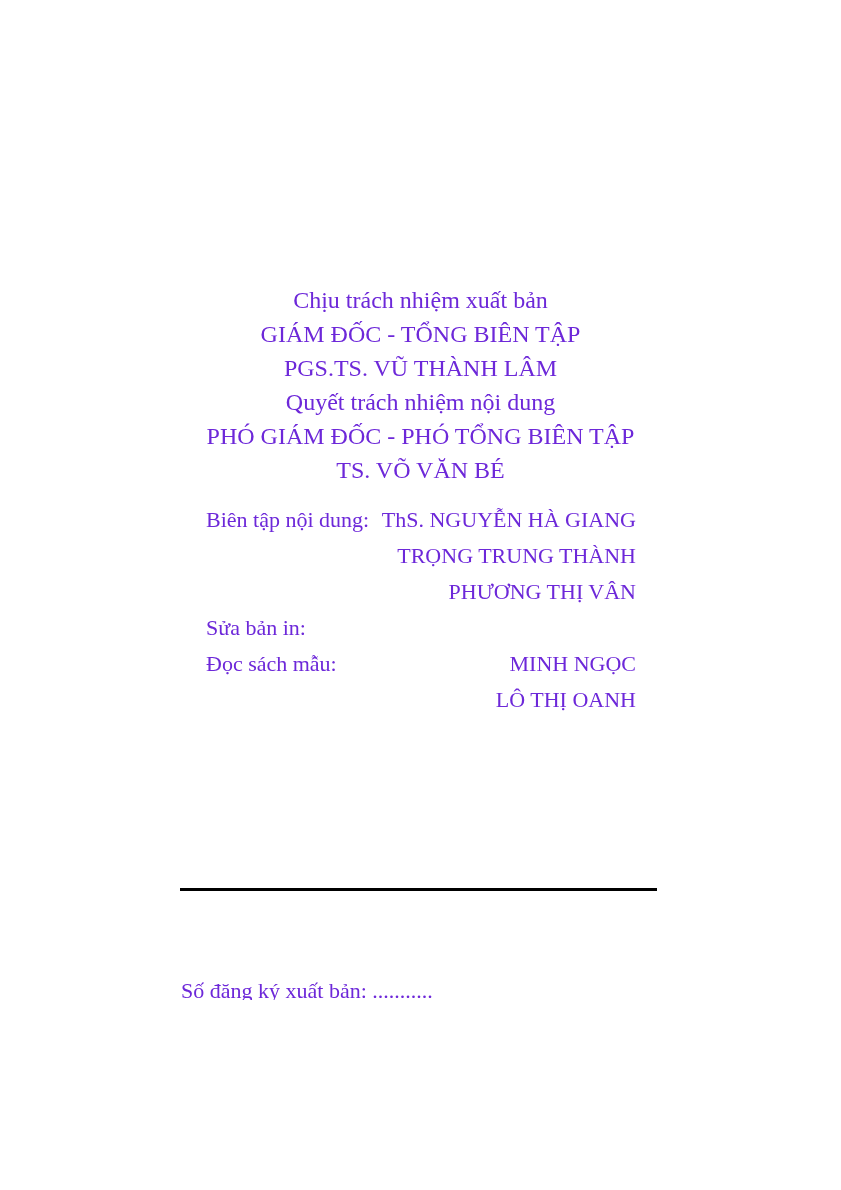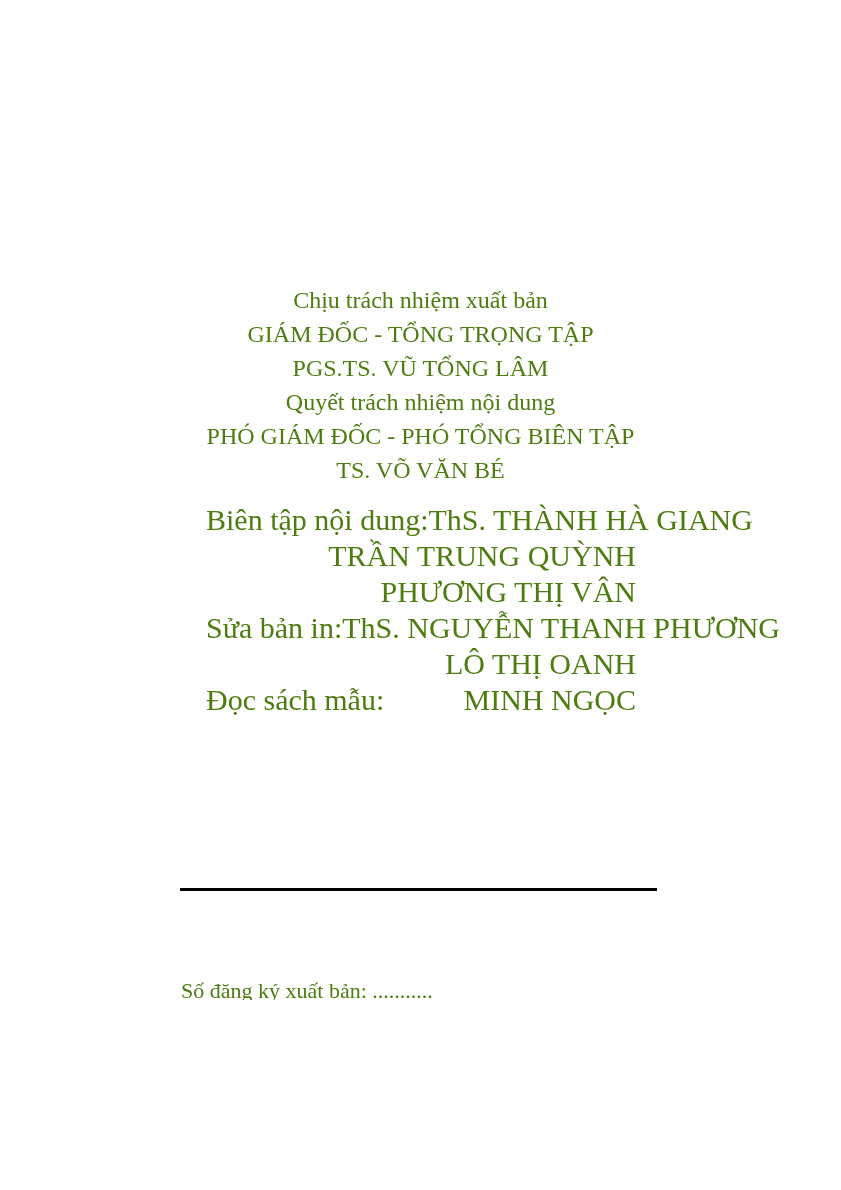--- a/index.html
+++ b/index.html
@@ -6,21 +6,21 @@
     margin: 0;
     padding: 0;
     background: #ffffff;
   }
   .page {
     position: relative;
     width: 841px;
     height: 1000px;
     background: #ffffff;
     font-family: "Liberation Serif", "DejaVu Serif", serif;
-    color: #4d7c0f;
+    color: #6d28d9;
     overflow: hidden;
   }
 
   
   .responsibility {
     position: absolute;
     left: 180px;
     top: 283px;
     width: 481px;
     text-align: center;
@@ -28,21 +28,21 @@
     line-height: 34px;
     white-space: nowrap;
   }
 
   
   .credits {
     position: absolute;
     left: 206px;
     top: 502px;
     width: 430px;
-    font-size: 30px;
+    font-size: 22px;
   }
   .credit-row {
     display: flex;
     justify-content: space-between;
     align-items: baseline;
     height: 36px;
     line-height: 36px;
     white-space: nowrap;
   }
   .credit-label { text-align: left; }
@@ -67,51 +67,50 @@
     white-space: pre-wrap;
   }
 </style>
 </head>
 <body>
 
 <div class="page">
 
   <div class="responsibility">
     <div>Chịu trách nhiệm xuất bản</div>
-    <div>GIÁM ĐỐC - TỔNG TRỌNG TẬP</div>
-    <div>PGS.TS. VŨ TỔNG LÂM</div>
+    <div>GIÁM ĐỐC - TỔNG BIÊN TẬP</div>
+    <div>PGS.TS. VŨ THÀNH LÂM</div>
     <div>Quyết trách nhiệm nội dung</div>
     <div>PHÓ GIÁM ĐỐC - PHÓ TỔNG BIÊN TẬP</div>
     <div>TS. VÕ VĂN BÉ</div>
   </div>
 
   <div class="credits">
     <div class="credit-row">
       <span class="credit-label">Biên tập nội dung:</span>
-      <span class="credit-name">ThS. THÀNH HÀ GIANG</span>
+      <span class="credit-name">ThS. NGUYỄN HÀ GIANG</span>
     </div>
     <div class="credit-row">
       <span class="credit-label"></span>
-      <span class="credit-name">TRẦN TRUNG QUỲNH</span>
+      <span class="credit-name">TRỌNG TRUNG THÀNH</span>
     </div>
     <div class="credit-row">
       <span class="credit-label"></span>
       <span class="credit-name">PHƯƠNG THỊ VÂN</span>
     </div>
     <div class="credit-row">
       <span class="credit-label">Sửa bản in:</span>
-      <span class="credit-name">ThS. NGUYỄN THANH PHƯƠNG</span>
+    </div>
+    <div class="credit-row">
+      <span class="credit-label">Đọc sách mẫu:</span>
+      <span class="credit-name">MINH NGỌC</span>
     </div>
     <div class="credit-row">
       <span class="credit-label"></span>
       <span class="credit-name">LÔ THỊ OANH</span>
-    </div>
-    <div class="credit-row">
-      <span class="credit-label">Đọc sách mẫu:</span>
-      <span class="credit-name">MINH NGỌC</span>
     </div>
   </div>
 
   <div class="divider"></div>
 
   <div class="printing">
     <div>Số đăng ký xuất bản: ...........</div>
     <div>Quyết định xuất bản số: ...........</div>
     
     

